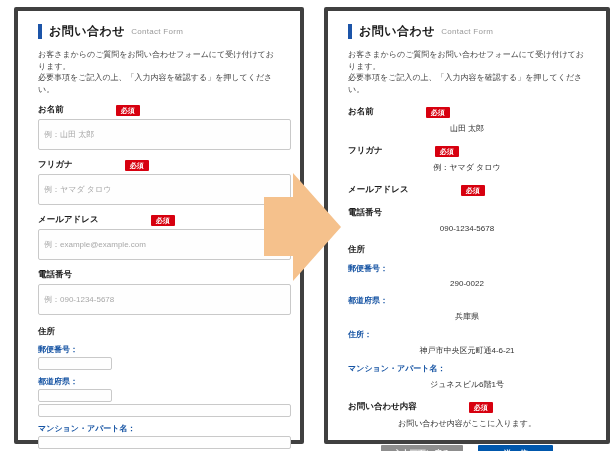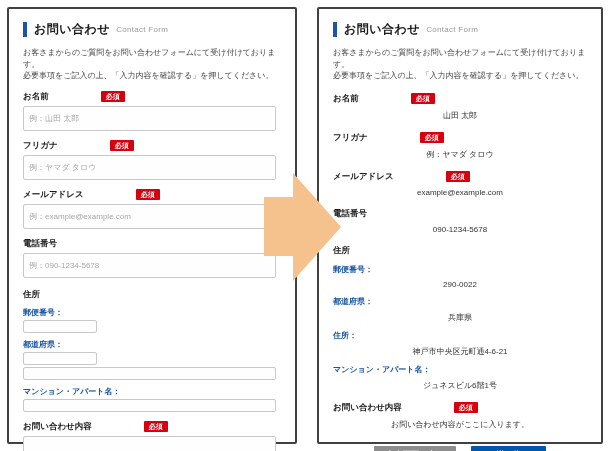--- a/index.html
+++ b/index.html
@@ -4,41 +4,41 @@
 <style>
   * { box-sizing: border-box; }
   html,body { margin:0; padding:0; }
   body {
     width:610px; height:451px; position:relative; background:#ffffff;
     font-family:"Liberation Sans","DejaVu Sans",sans-serif; color:#222;
     overflow:hidden;
   }
   .panel {
     position:absolute; top:7px; height:437px; background:#fff;
-    border:2px solid #404040; border-radius:2px; padding:10px 14px;
+    border:4px solid #404040; border-radius:2px; padding:10px 20px;margin-left:7px;
   }
   .panel-left  { left:7px;   width:290px; }
   .panel-right { left:317px; width:286px; }
 
   .panel-header { display:flex; align-items:center; margin-top:2px; }
   .accent-bar { width:4px; height:15px; background:#1c54a8; margin-right:7px; flex:none; }
   .page-title { font-size:12px; font-weight:bold; color:#1a1a1a; margin:0; letter-spacing:0.5px; }
   .page-subtitle { font-size:8px; color:#9a9a9a; margin-left:6px; letter-spacing:0.3px; }
 
   .intro { font-size:8px; color:#444; line-height:1.45; margin:9px 0 0 0; }
 
   .field { margin-top:9px; }
   .label-row { display:flex; align-items:center;gap:43px; }
   .flabel { font-size:8.5px; font-weight:bold; color:#1a1a1a; }
   .req-badge {
     background:#d7000f; color:#fff; font-size:7px; font-weight:bold;
     padding:2px 5px; line-height:1; margin-left:9px; border-radius:1px;
   }
   .tinput {
-    display:block; width:253px; height:25px; margin-top:3px;
+    display:block; width:253px; height:31px; margin-top:3px;
     border:1px solid #c9c9c9; border-radius:2px; background:#fefefe;
     font-size:8px; padding:0 5px; color:#333;
     font-family:"Liberation Sans","DejaVu Sans",sans-serif;
   }
   .tinput::placeholder { color:#a8a8a8; }
 
   .addr-heading { font-size:8.5px; font-weight:bold; color:#1a1a1a; margin-top:11px; }
   .sublabel { display:block; font-size:8px; font-weight:bold; color:#1553a3; margin-top:6px; }
   .sinput { height:13px; width:74px;  margin-top:2px; }
   .winput { height:13px; width:253px; margin-top:2px; }
@@ -165,21 +165,20 @@
       <span class="req-badge">必須</span>
     </div>
     <div class="value">例：ヤマダ タロウ</div>
   </div>
 
   <div class="field-c">
     <div class="label-row">
       <span class="flabel">メールアドレス</span>
       <span class="req-badge">必須</span>
     </div>
-    <div class="value">example@example.com</div>
   </div>
 
   <div class="field-c">
     <div class="label-row">
       <span class="flabel">電話番号</span>
     </div>
     <div class="value">090-1234-5678</div>
   </div>
 
   <div class="addr-heading">住所</div>

